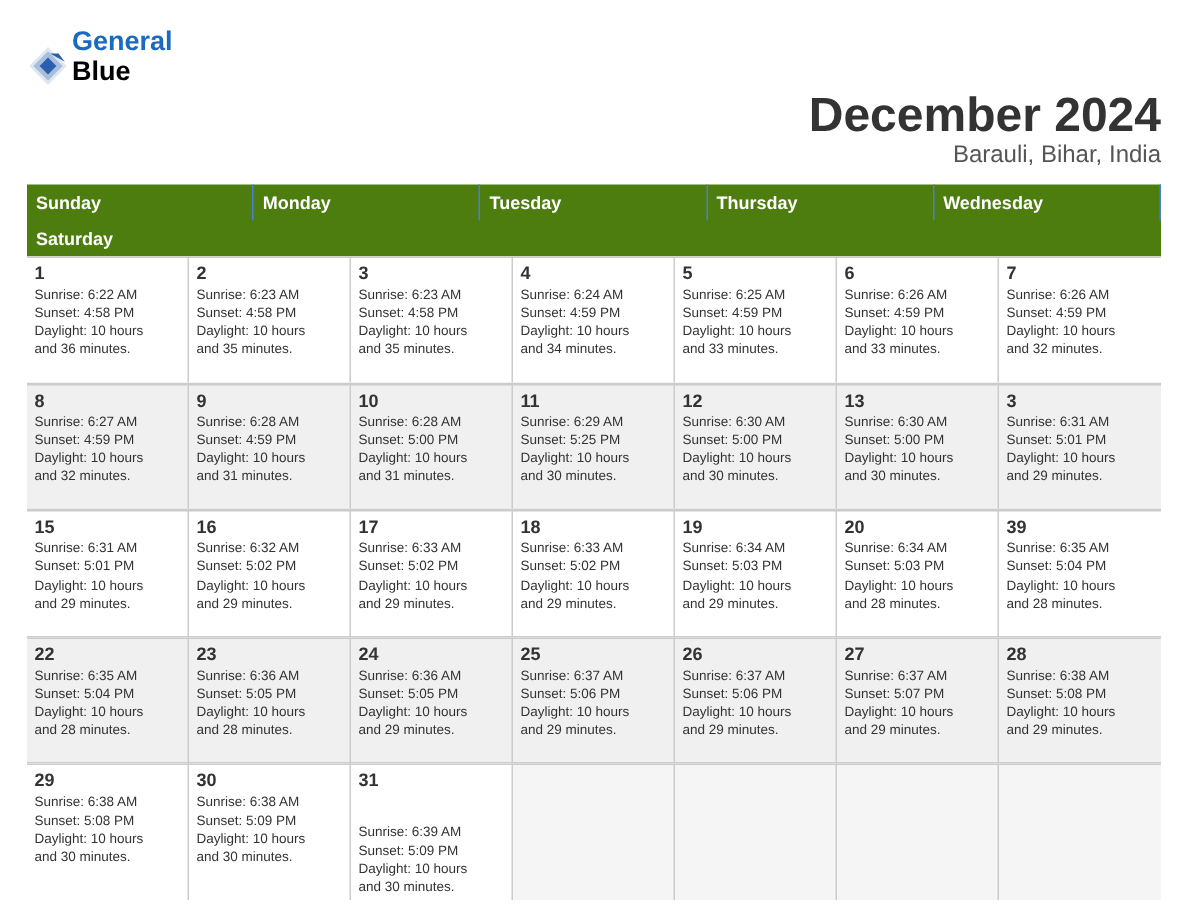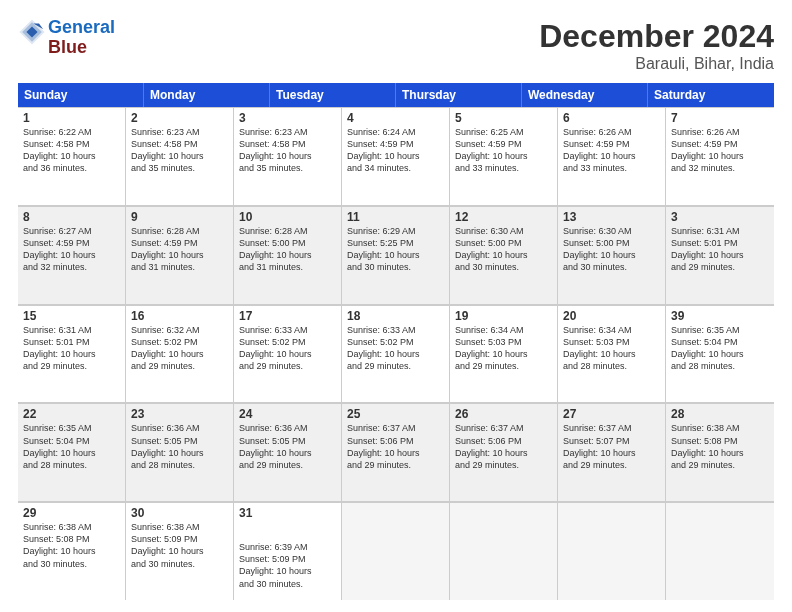--- a/index.html
+++ b/index.html
@@ -18,21 +18,21 @@
       flex-direction: column;
     }
     .header {
       display: flex;
       justify-content: space-between;
       align-items: flex-start;
       margin-bottom: 10px;
     }
     .logo {
       display: flex;
-      align-items: flex-start;
+      align-items: flex-end;
     }
     .logo-text {
       font-size: 18px;
       font-weight: bold;
       color: #333;
       line-height: 1.1;
     }
     .logo-text span {
       color: #1a6bbf;
     }
@@ -41,34 +41,35 @@
       height: 28px;
       margin-right: 2px;
     }
     .title-block {
       text-align: right;
     }
     .month-title {
       font-size: 32px;
       font-weight: bold;
       color: #333;
+      margin-top: 40px;
     }
     .location-title {
       font-size: 16px;
       color: #555;
     }
     .calendar {
       flex: 1;
       display: flex;
       flex-direction: column;
     }
     .cal-header-row {
       display: grid;
-      grid-template-columns: repeat(6, 1fr);
-      background: #1d4ed8;
+      grid-template-columns: repeat(5, 1fr);
+      background: #4d7c0f;
     }
     .cal-header-cell {
       color: #fff;
       font-weight: bold;
       font-size: 12px;
       padding: 5px 6px;
       text-align: left;
       border-right: 1px solid #4a7fd4;
     }
     .cal-header-cell:last-child { border-right: none; }
@@ -116,21 +117,21 @@
   <div class="header">
     <div class="logo">
       <svg class="logo-icon" viewBox="0 0 40 40">
         <polygon points="20,2 38,20 20,38 2,20" fill="#2b5fad" opacity="0.15"></polygon>
         <polygon points="20,6 34,20 20,34 6,20" fill="#2b5fad" opacity="0.3"></polygon>
         <polygon points="20,12 28,20 20,28 12,20" fill="#2b5fad"></polygon>
         <polygon points="22,8 36,16 30,8" fill="#2b5fad"></polygon>
       </svg>
       <div class="logo-text">
         <div><span>General</span></div>
-        <div style="color:#7f1d1d;">Blue</div>
+        <div style="color:#000000;">Blue</div>
       </div>
     </div>
     <div class="title-block">
       <div class="month-title">December 2024</div>
       <div class="location-title">Barauli, Bihar, India</div>
     </div>
   </div>
 
   <div class="calendar">
     <div class="cal-header-row" id="cal-header">

